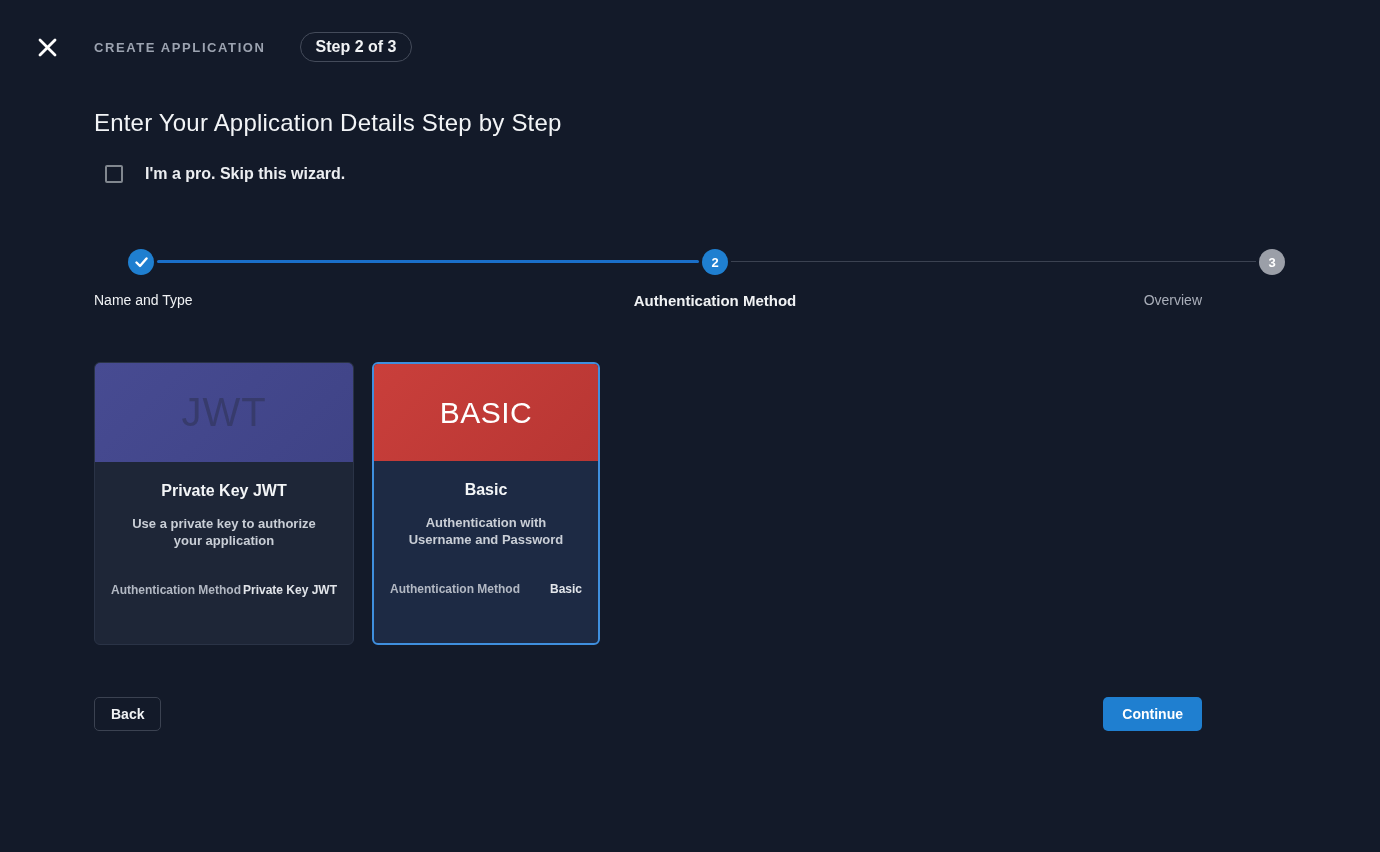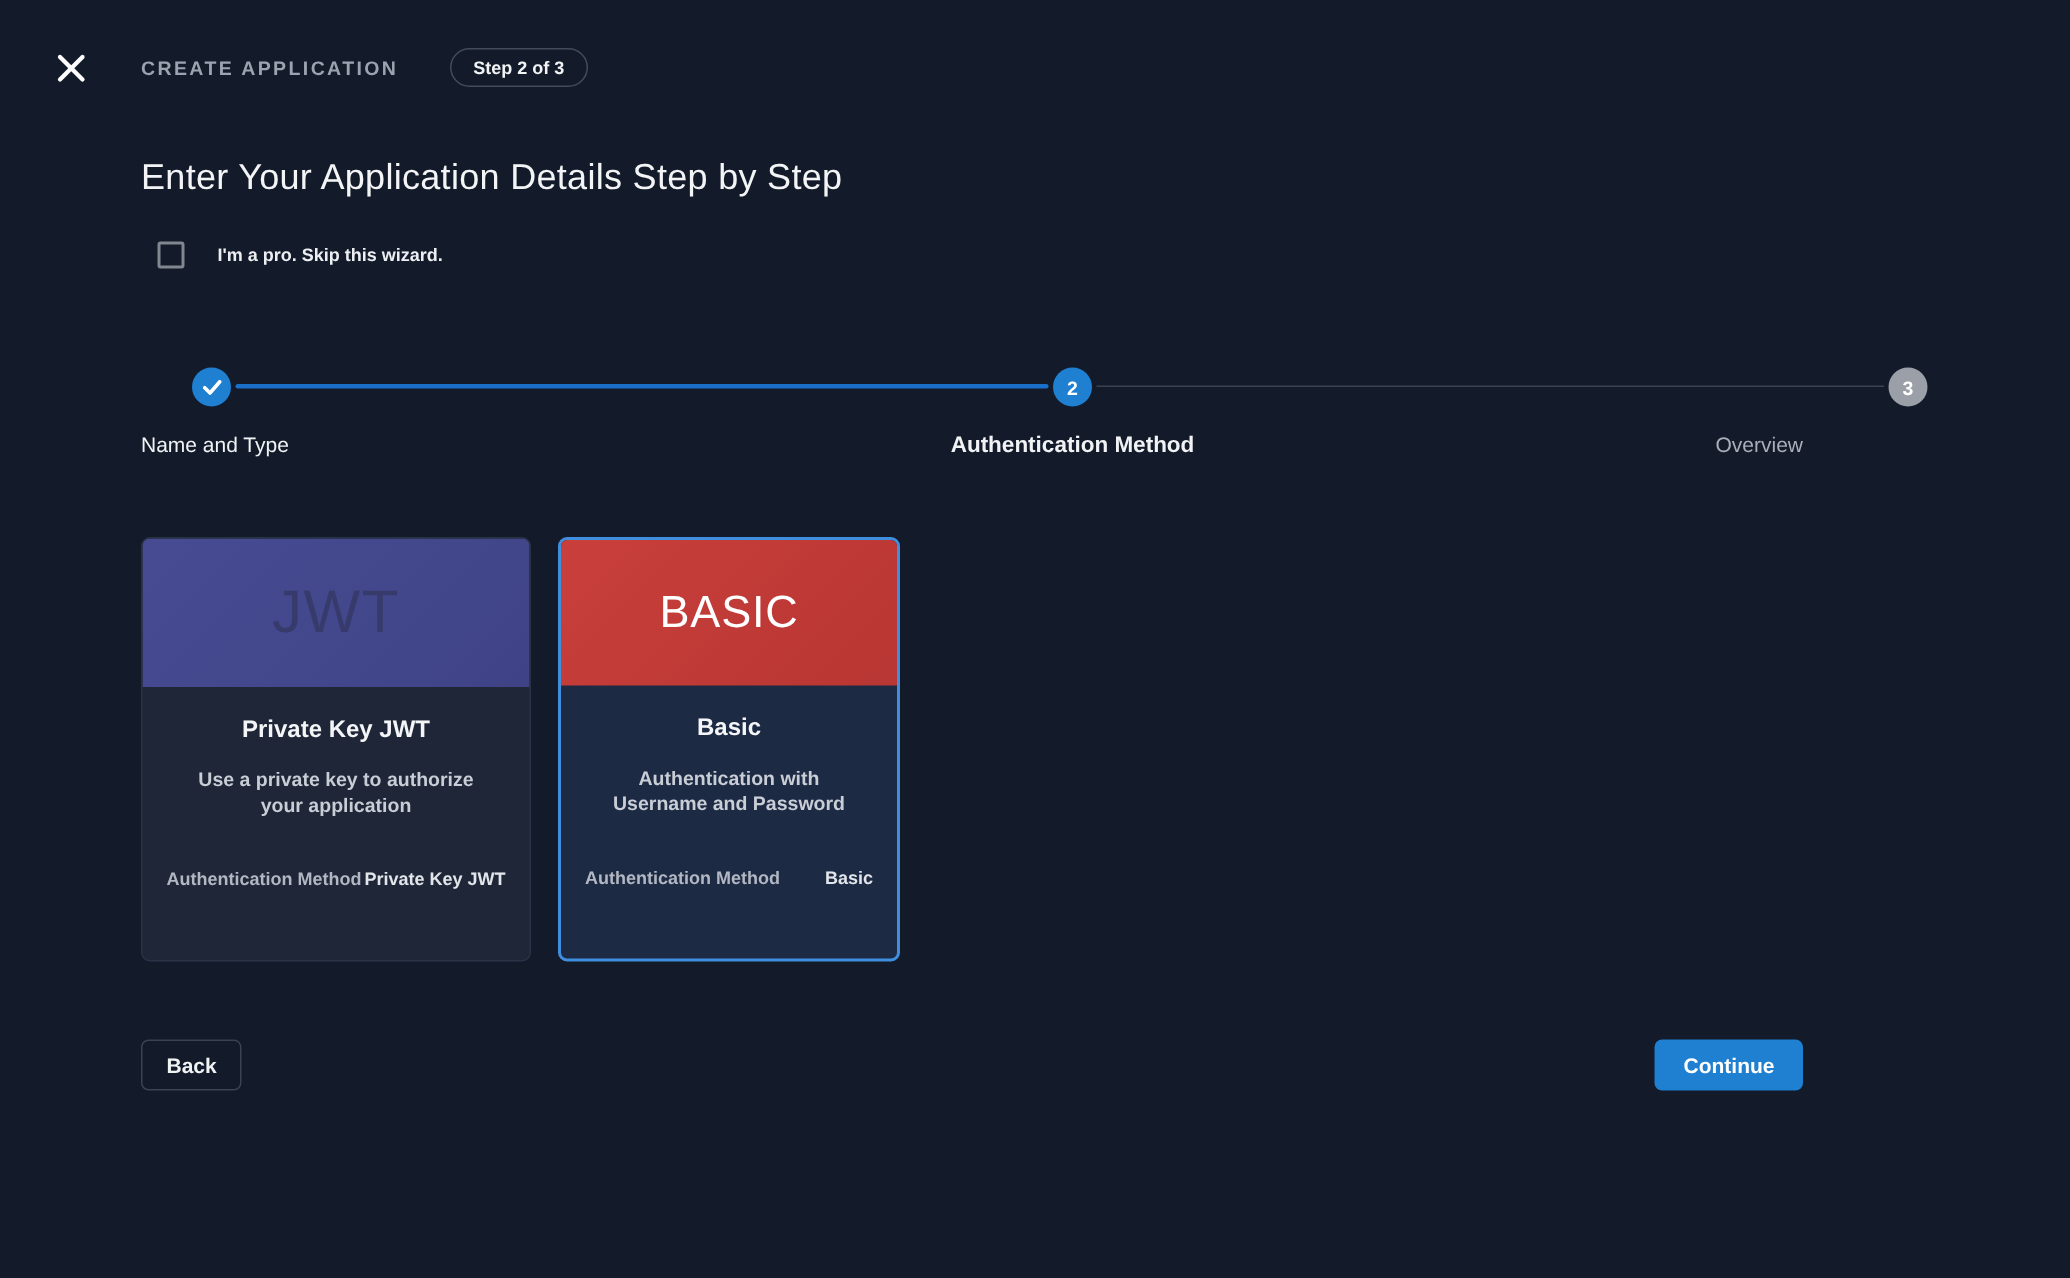--- a/index.html
+++ b/index.html
@@ -21,30 +21,30 @@
   body { font-family: "Liberation Sans", sans-serif; color: #eef0f2; }
   .app { position: relative; width: 1280px; height: 852px; }
 
   
   .topbar { display: flex; align-items: center; padding: 32px 78px 0 36px; }
   .close-btn { background: none; border: none; cursor: pointer; width: 22px; height: 22px;
     display: flex; align-items: center; justify-content: center; padding: 0; }
   .topbar-title { margin-left: 36px; font-size: 13px; font-weight: bold; letter-spacing: 1.6px;
     color: var(--muted-text); text-transform: uppercase; }
   .step-badge { margin-left: 34px; border: 1px solid #444b5a; border-radius: 999px;
-    padding: 5px 15px; font-size: 12px; font-weight: bold; color: #f1f3f5; background: transparent; }
+    padding: 5px 15px; font-size: 16px; font-weight: bold; color: #f1f3f5; background: transparent; }
 
   
   .content { padding: 0 78px 0 94px; }
   .page-heading { margin-top: 47px; font-size: 24px; font-weight: 400; color: #f2f4f6; letter-spacing: .2px; }
 
   .skip-row { margin-top: 28px; display: flex; align-items: center; }
   .checkbox { width: 18px; height: 18px; border: 2px solid #81878f; border-radius: 2px;
     background: transparent; margin-left: 11px; cursor: pointer; flex: 0 0 auto; }
-  .skip-label { margin-left: 22px; font-size: 12px; font-weight: bold; color: #eceef1; cursor: pointer; }
+  .skip-label { margin-left: 22px; font-size: 16px; font-weight: bold; color: #eceef1; cursor: pointer; }
 
   
   .stepper { position: relative; margin-top: 66px; height: 62px; }
   .step-circle { position: absolute; top: 0; width: 26px; height: 26px; border-radius: 50%;
     display: flex; align-items: center; justify-content: center;
     font-size: 13px; font-weight: bold; color: #fff; }
   .step-circle.done, .step-circle.active { background: var(--accent-blue); }
   .step-circle.upcoming { background: #9b9fa8; }
   .step-circle.c1 { left: 34px; }
   .step-circle.c2 { left: 608px; }

